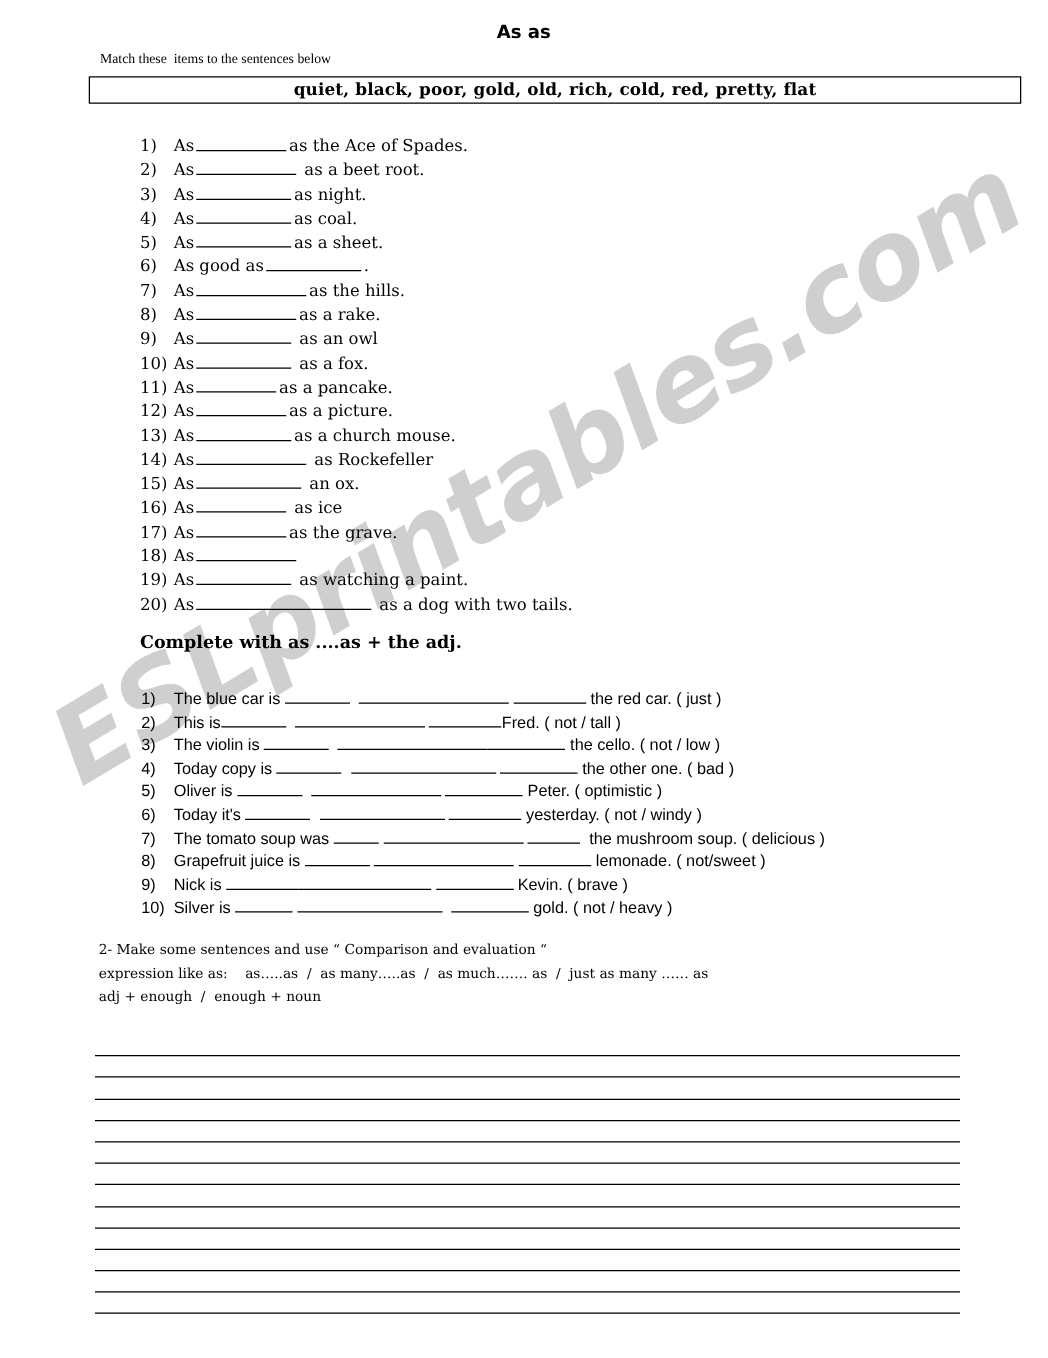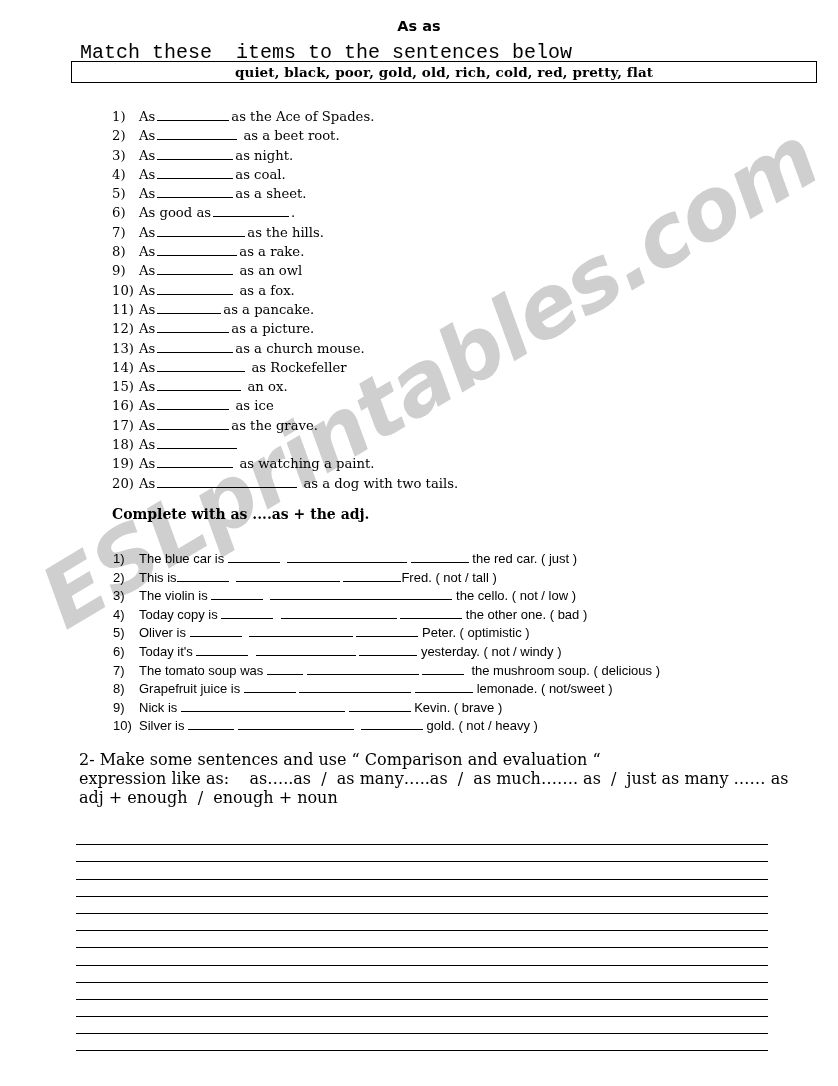--- a/index.html
+++ b/index.html
@@ -59,22 +59,22 @@
     font-weight: bold;
     font-size: 14.5px;
     letter-spacing: 0px;
   }
 
   
   #instruction-1 {
     position: absolute;
     left: 80px;
     top: 41px;
-    font-family: Liberation Mono, monospace;
-    font-size: 20px;
+    font-family: Liberation Serif, serif;
+    font-size: 11px;
     white-space: pre;
   }
 
   
   #word-bank {
     position: absolute;
     left: 71px;
     top: 61px;
     width: 746px;
     height: 22px;
@@ -166,21 +166,21 @@
     height: 12px;
     flex: 0 0 auto;
   }
 
   
   #instruction-3 {
     position: absolute;
     left: 79px;
     top: 750px;
     font-family: "DejaVu Serif", serif;
-    font-size: 16px;
+    font-size: 11px;
     line-height: 19px;
     white-space: pre;
   }
 
   
   #answer-lines {
     position: absolute;
     left: 76px;
     top: 828px;
     width: 692px;

